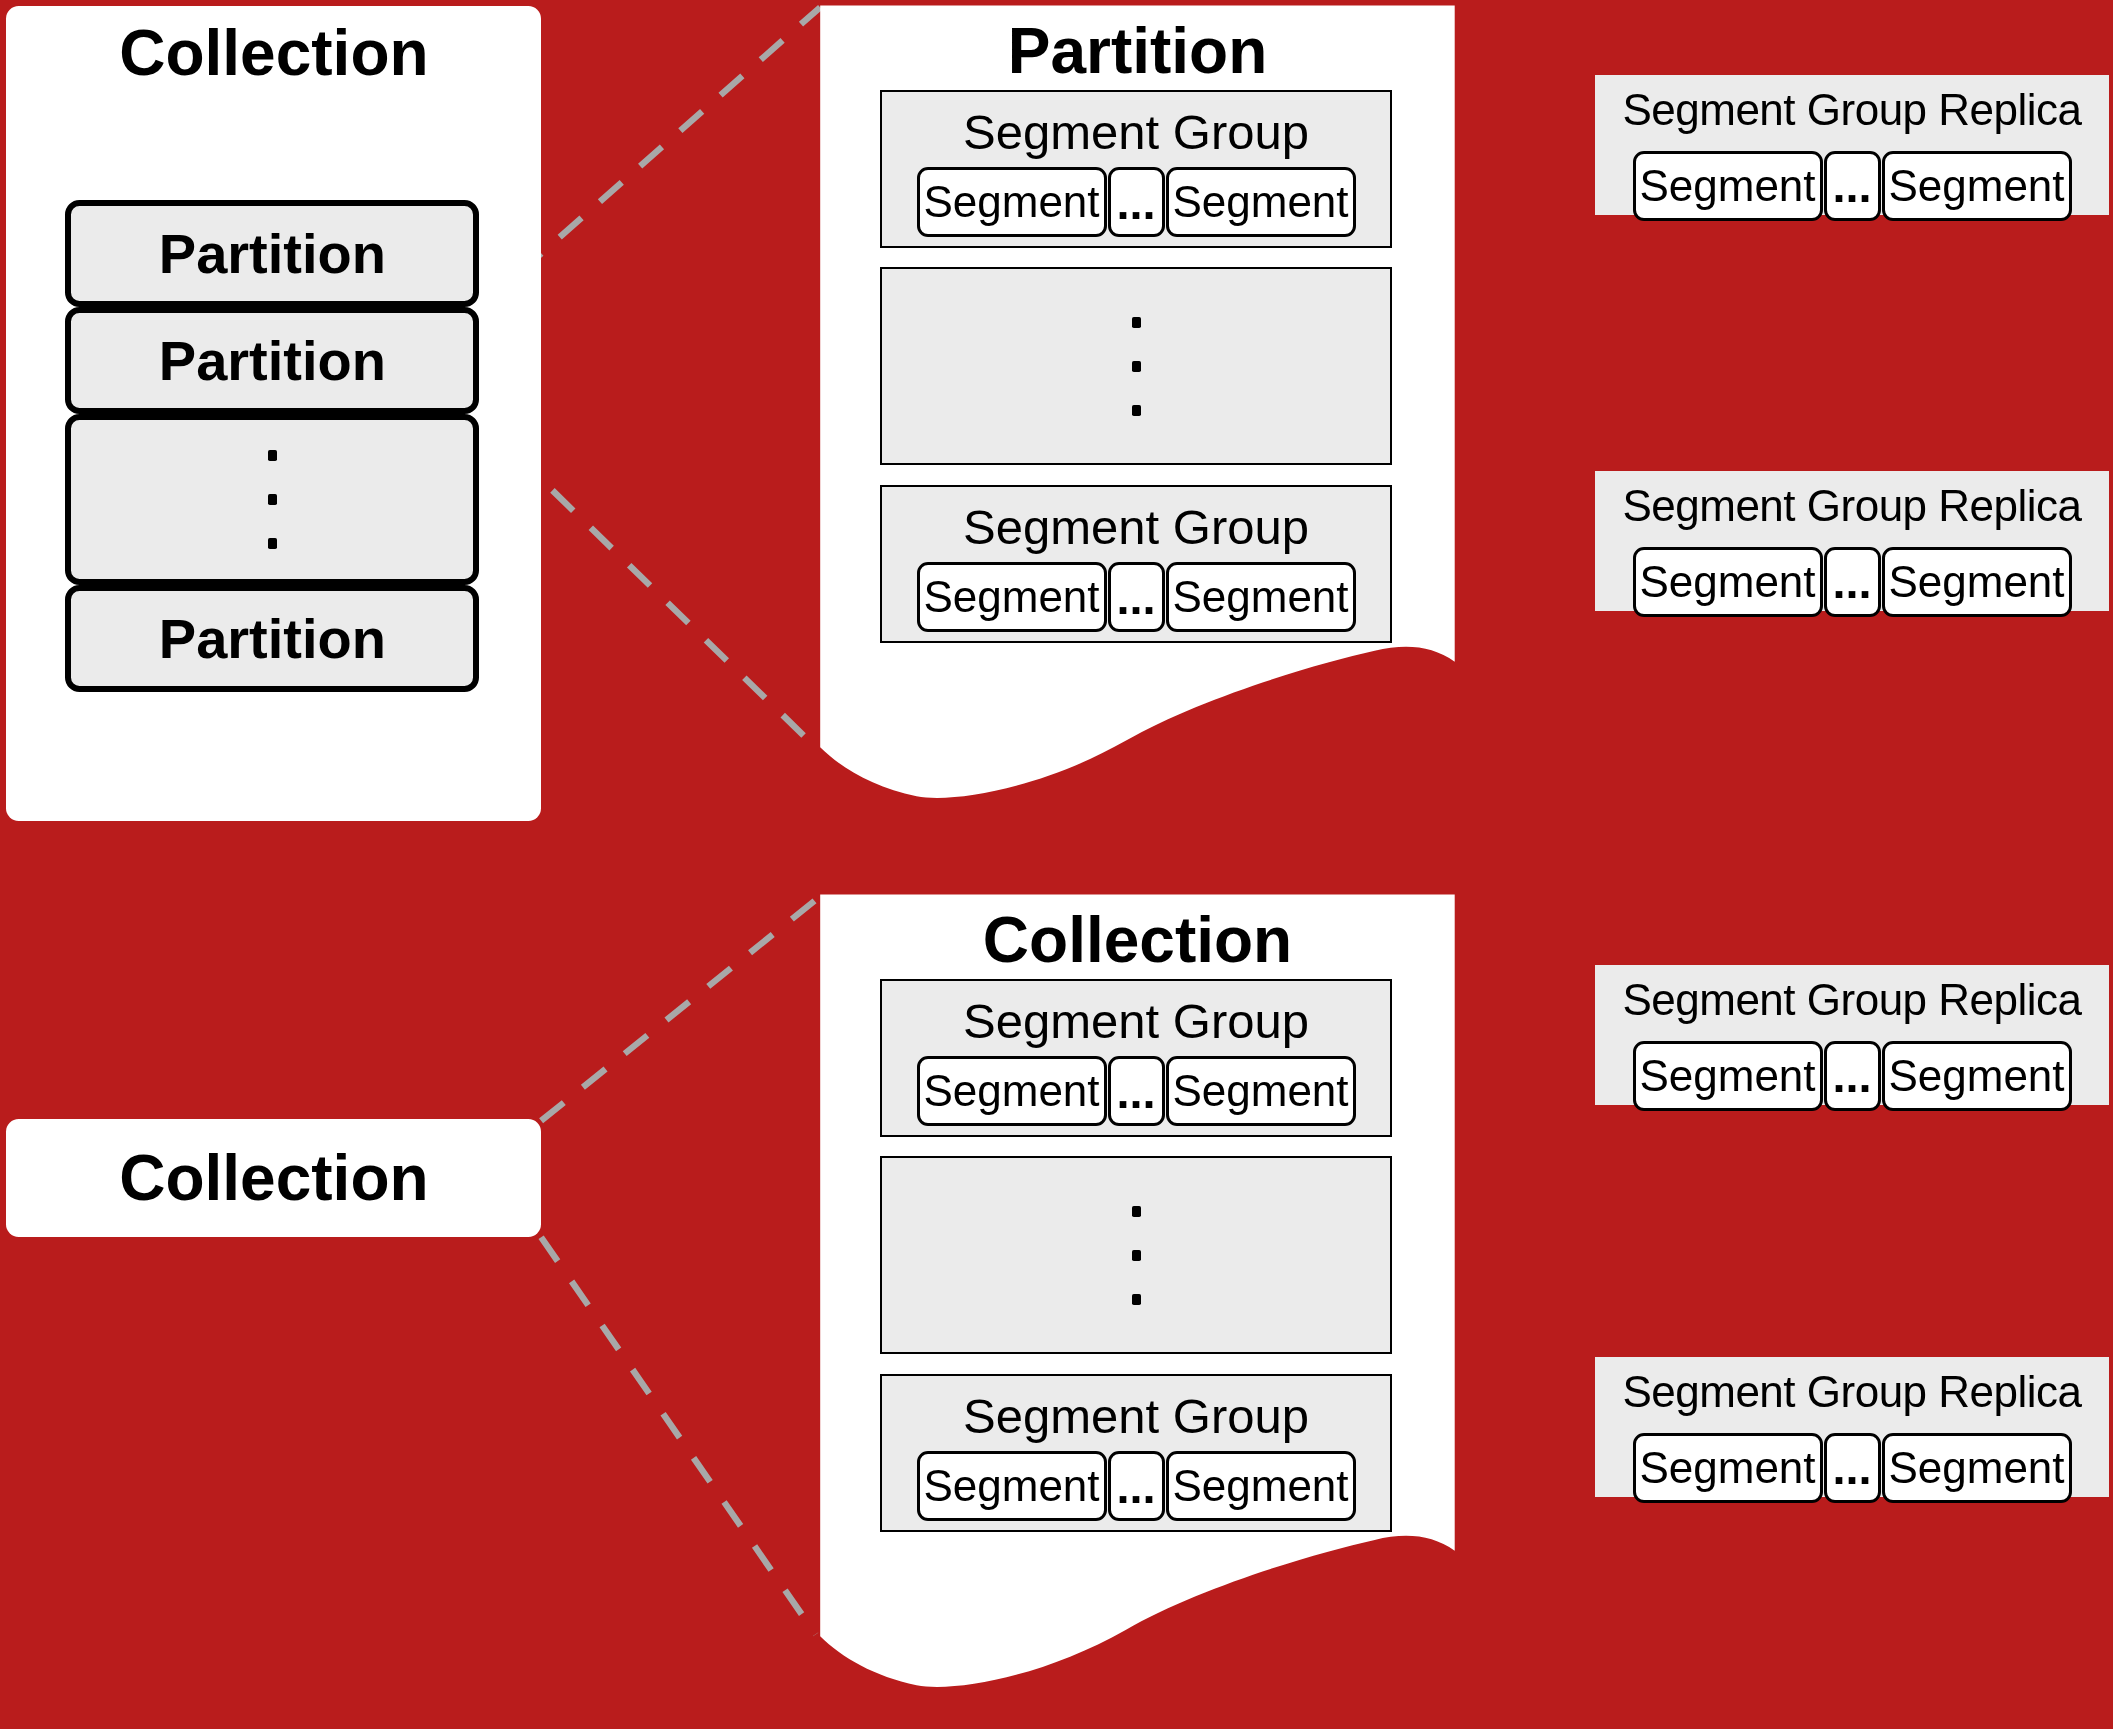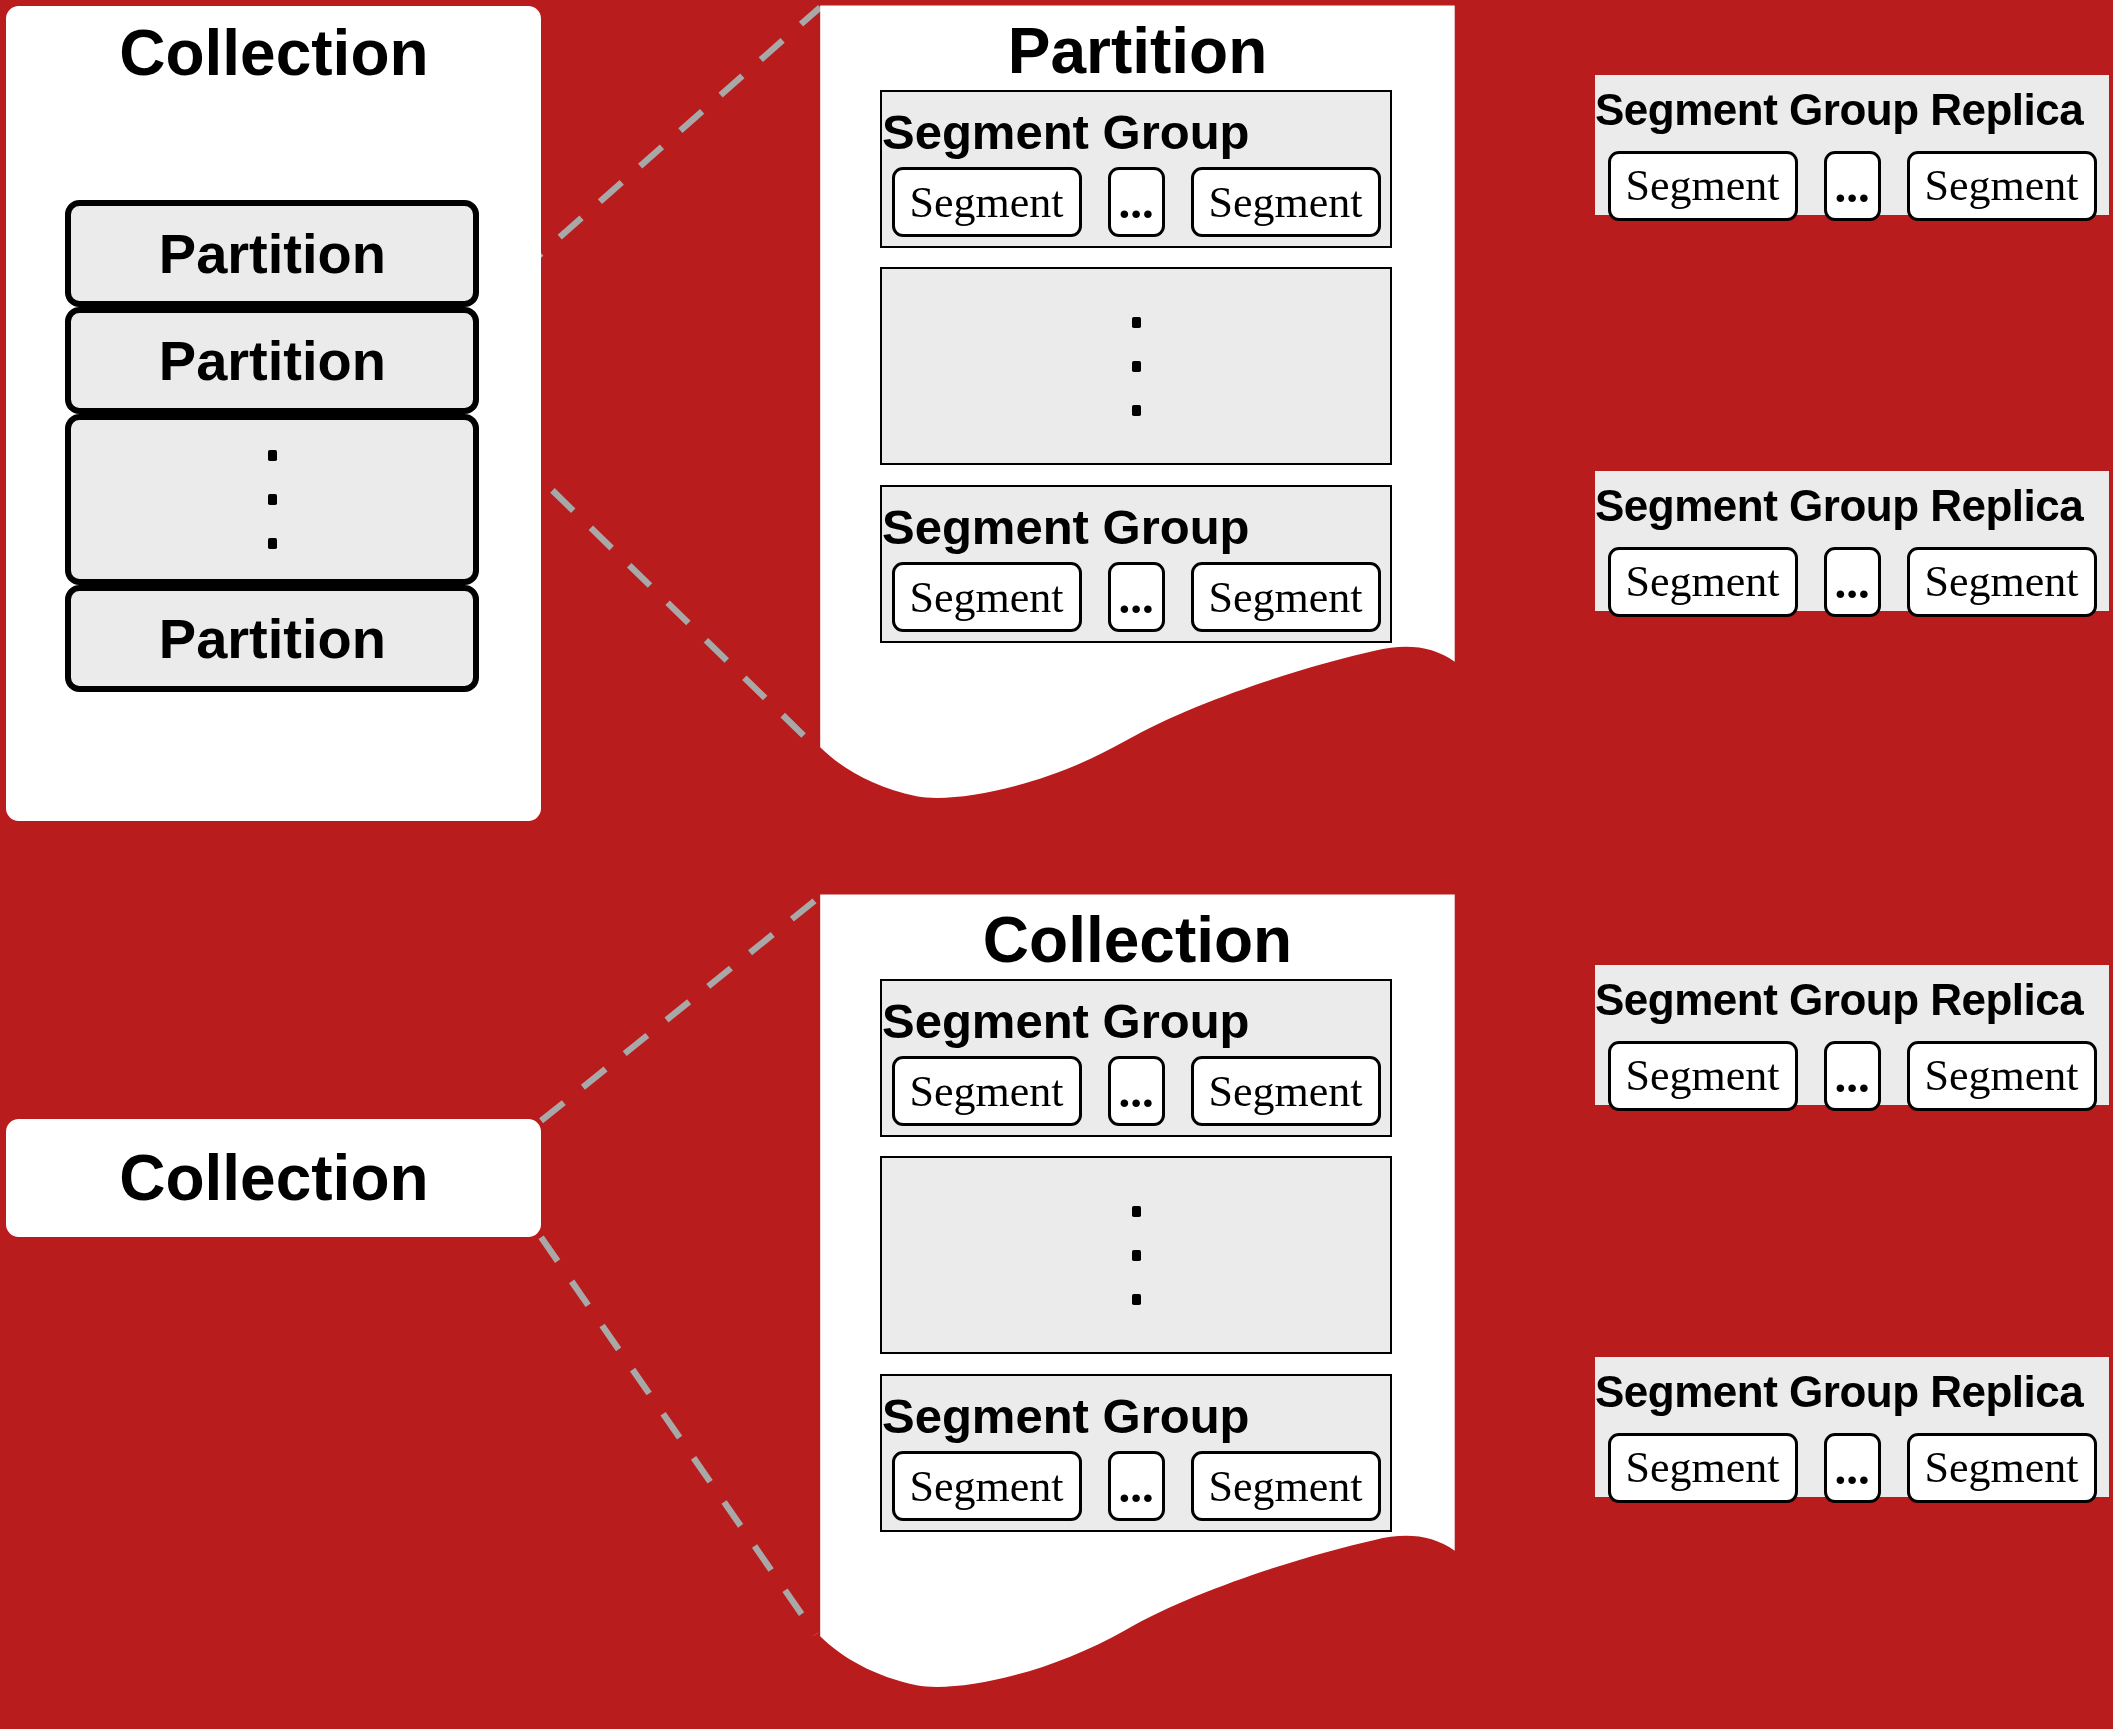--- a/index.html
+++ b/index.html
@@ -18,22 +18,22 @@
     display:flex;align-items:center;justify-content:center;
     font-size:56px;font-weight:bold;white-space:nowrap;}
   .pdots{position:absolute;left:59px;width:414px;height:171px;background:#ebebeb;
     border:6.4px solid #000;border-radius:14.5px;box-sizing:border-box;
     display:flex;flex-direction:column;align-items:center;justify-content:center;gap:33px;}
   
   .page-content{z-index:3;}
   .page-title{position:absolute;left:0;top:0;width:100%;text-align:center;
     font-size:64px;font-weight:bold;line-height:80px;white-space:nowrap;}
   .sg{background:#ebebeb;border:2.7px solid #000;box-sizing:border-box;z-index:3;}
-  .sg-title{padding-top:5.5px;text-align:left;font-size:49px;font-weight:bold;line-height:69px;white-space:nowrap;}
-  .seg-row{display:flex;justify-content:center;align-items:flex-end;gap:26px;margin-top:0.9px;font-family:Liberation Serif, serif;}
+  .sg-title{padding-top:5.5px;text-align:center;font-size:49px;font-weight:normal;line-height:69px;white-space:nowrap;}
+  .seg-row{display:flex;justify-content:center;align-items:flex-end;gap:1px;margin-top:0.9px;}
   .seg{width:190px;height:70px;background:#fff;border:3.6px solid #000;border-radius:11px;
     box-sizing:border-box;display:flex;align-items:center;justify-content:center;
     font-size:44px;white-space:nowrap;}
   .seg.mini{width:57px;font-weight:bold;font-size:47px;}
   .dots-box{background:#ebebeb;border:2.7px solid #000;box-sizing:border-box;z-index:3;
     display:flex;flex-direction:column;align-items:center;justify-content:center;gap:33px;}
   .dot{width:9px;height:11px;background:#000;border-radius:1.8px;}
   
   .replica{left:1595px;width:514px;height:140px;background:#ebebeb;z-index:2;}
   .replica .sg-title{padding-top:1.8px;font-size:44px;line-height:65px;letter-spacing:-0.5px;}

